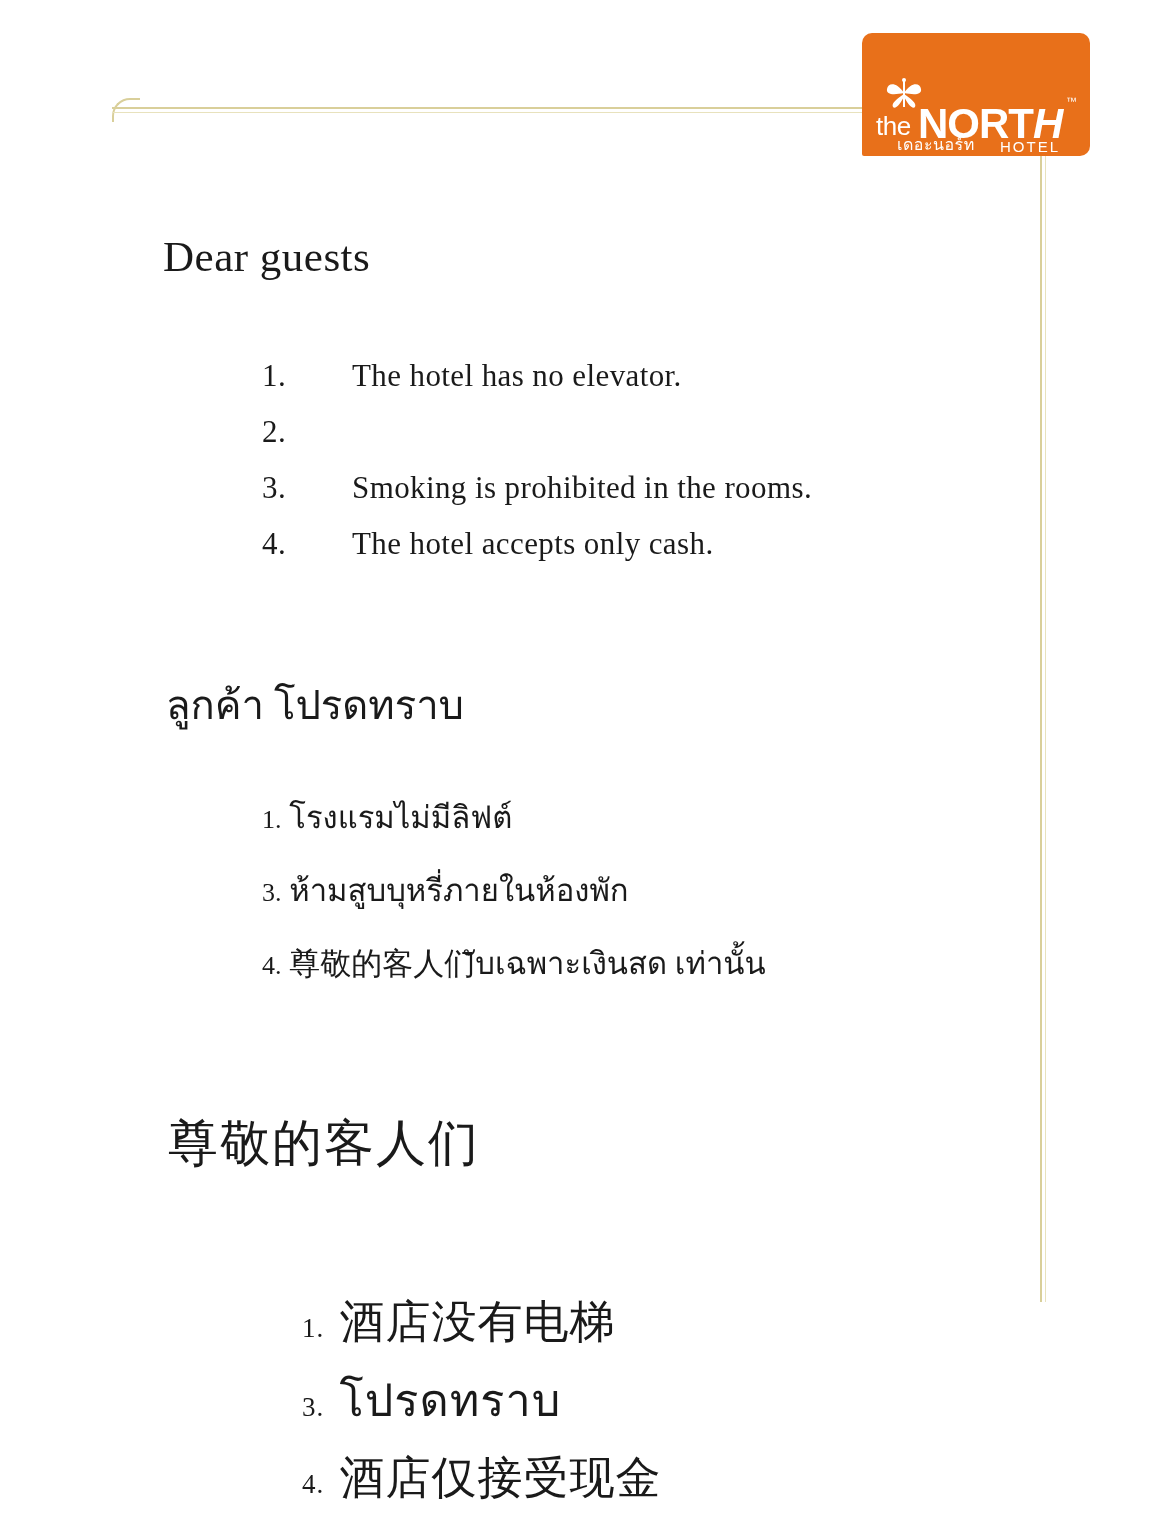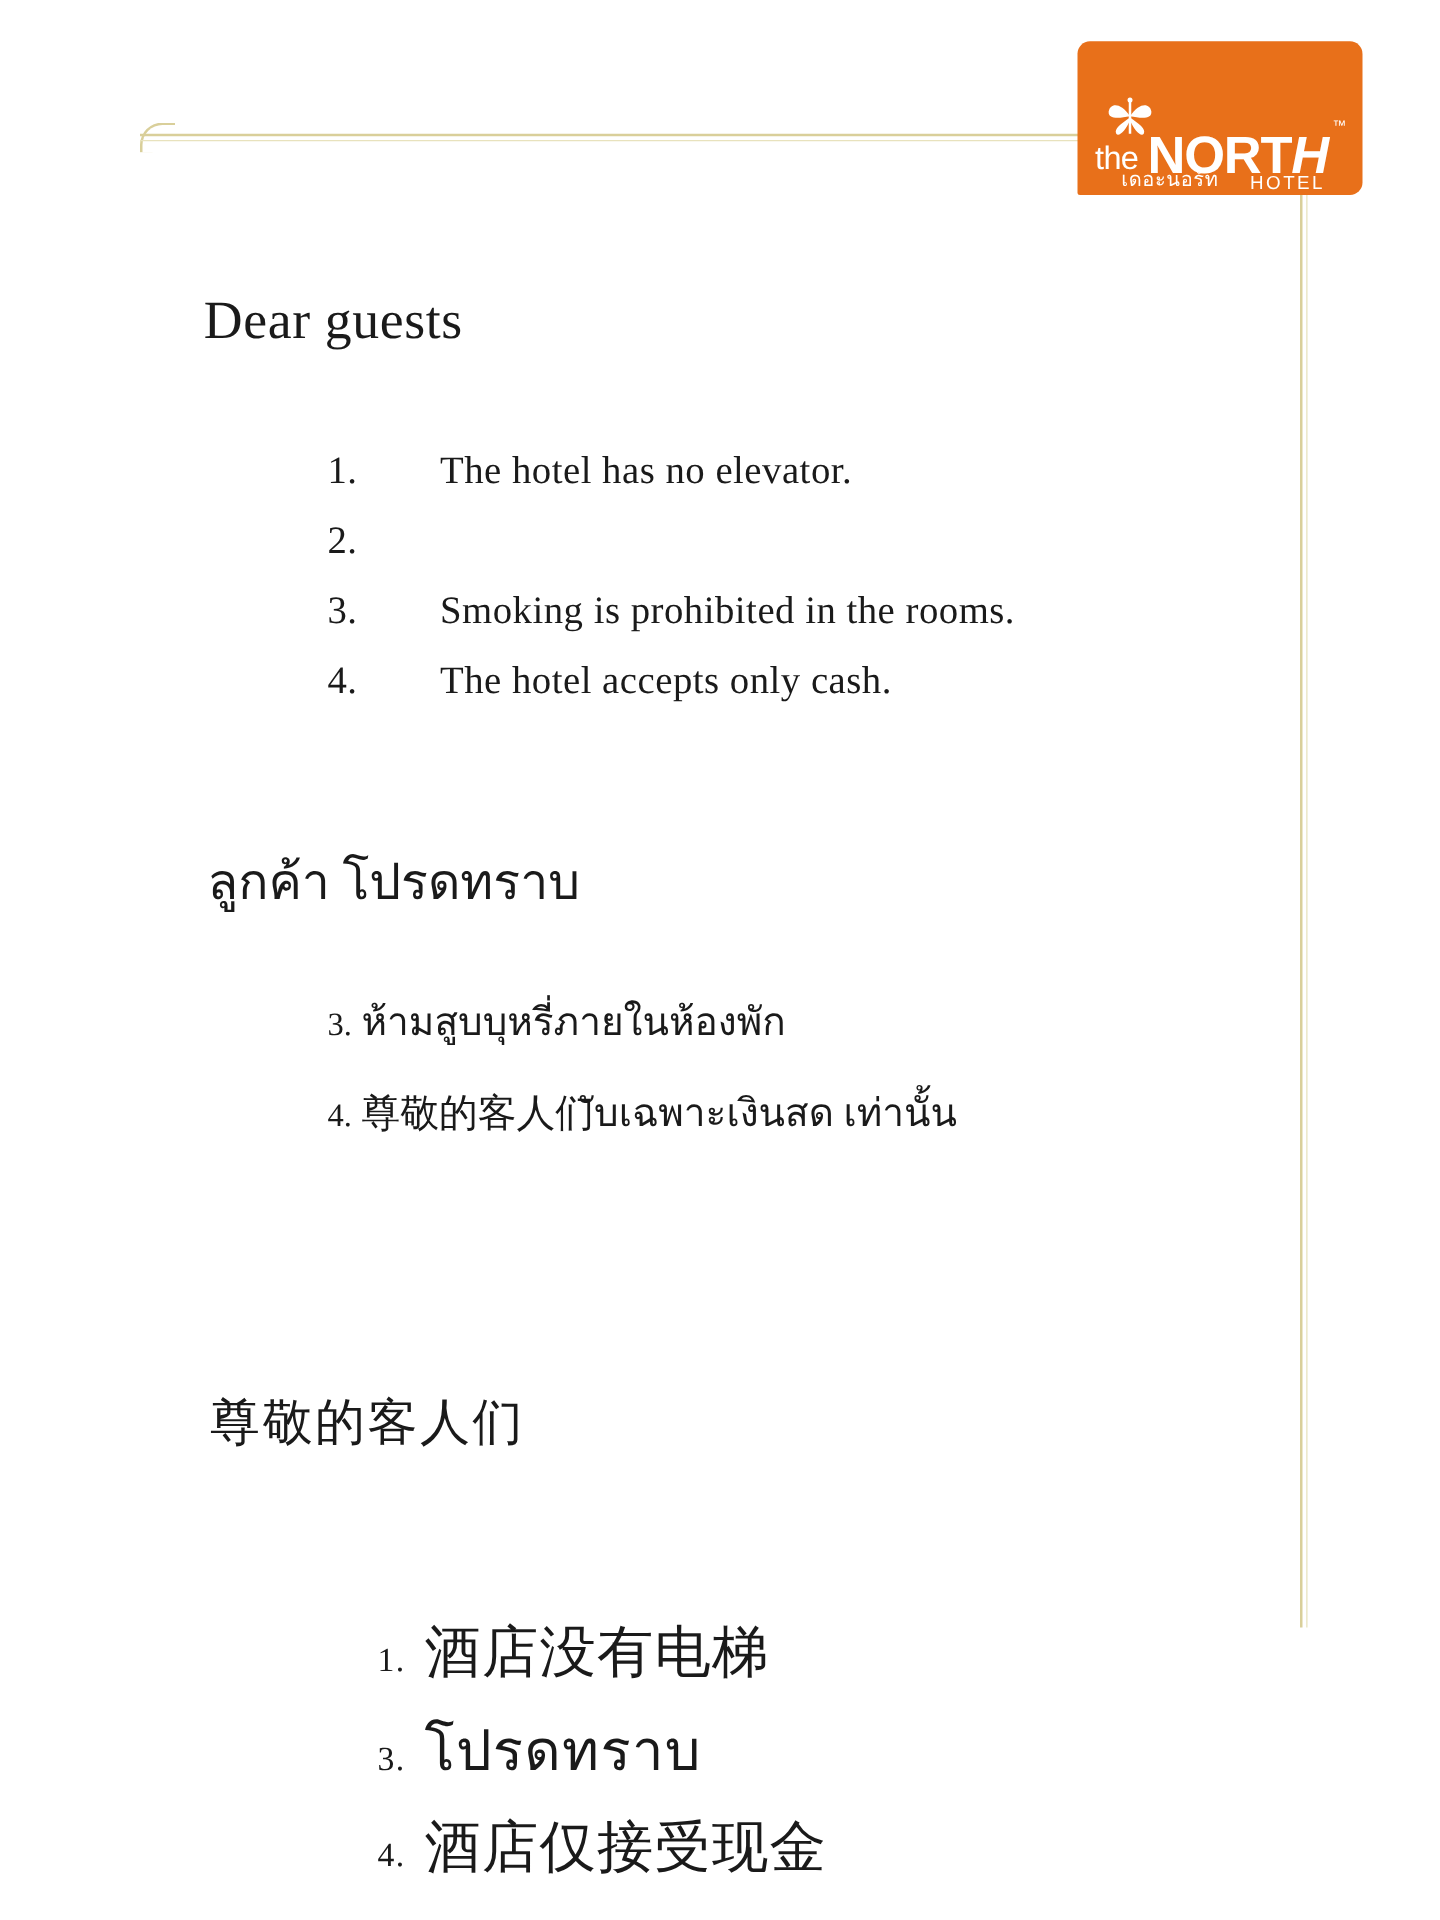--- a/index.html
+++ b/index.html
@@ -174,21 +174,21 @@
     white-space: nowrap;
   }
   .list-th .num {
     font-size: 26px;
   }
 
   .heading-zh {
     position: absolute;
     left: 168px;
     top: 1110px;
-    font-size: 40px;
+    font-size: 50px;
     font-family: "DejaVu Sans", sans-serif;
     letter-spacing: 2px;
     white-space: nowrap;
   }
   .list-zh {
     position: absolute;
     left: 262px;
     top: 1292px;
     margin-left: 40px;
   }
@@ -248,20 +248,24 @@
     <div class="row">
       <span class="num">4.</span>
       <span class="txt">The hotel accepts only cash.</span>
     </div>
   </div>
 
   <div class="heading-th">ลูกค้า โปรดทราบ</div>
 
   <div class="list-th">
     <div class="row">
+      <span class="num">1.</span>
+      <span class="txt">โรงแรมไม่มีลิฟต์</span>
+    </div>
+    <div class="row">
       <span class="num">3.</span>
       <span class="txt">ห้ามสูบบุหรี่ภายในห้องพัก</span>
     </div>
     <div class="row">
       <span class="num">4.</span>
       <span class="txt">尊敬的客人们ับเฉพาะเงินสด เท่านั้น</span>
     </div>
   </div>
 
   <div class="heading-zh">尊敬的客人们</div>

